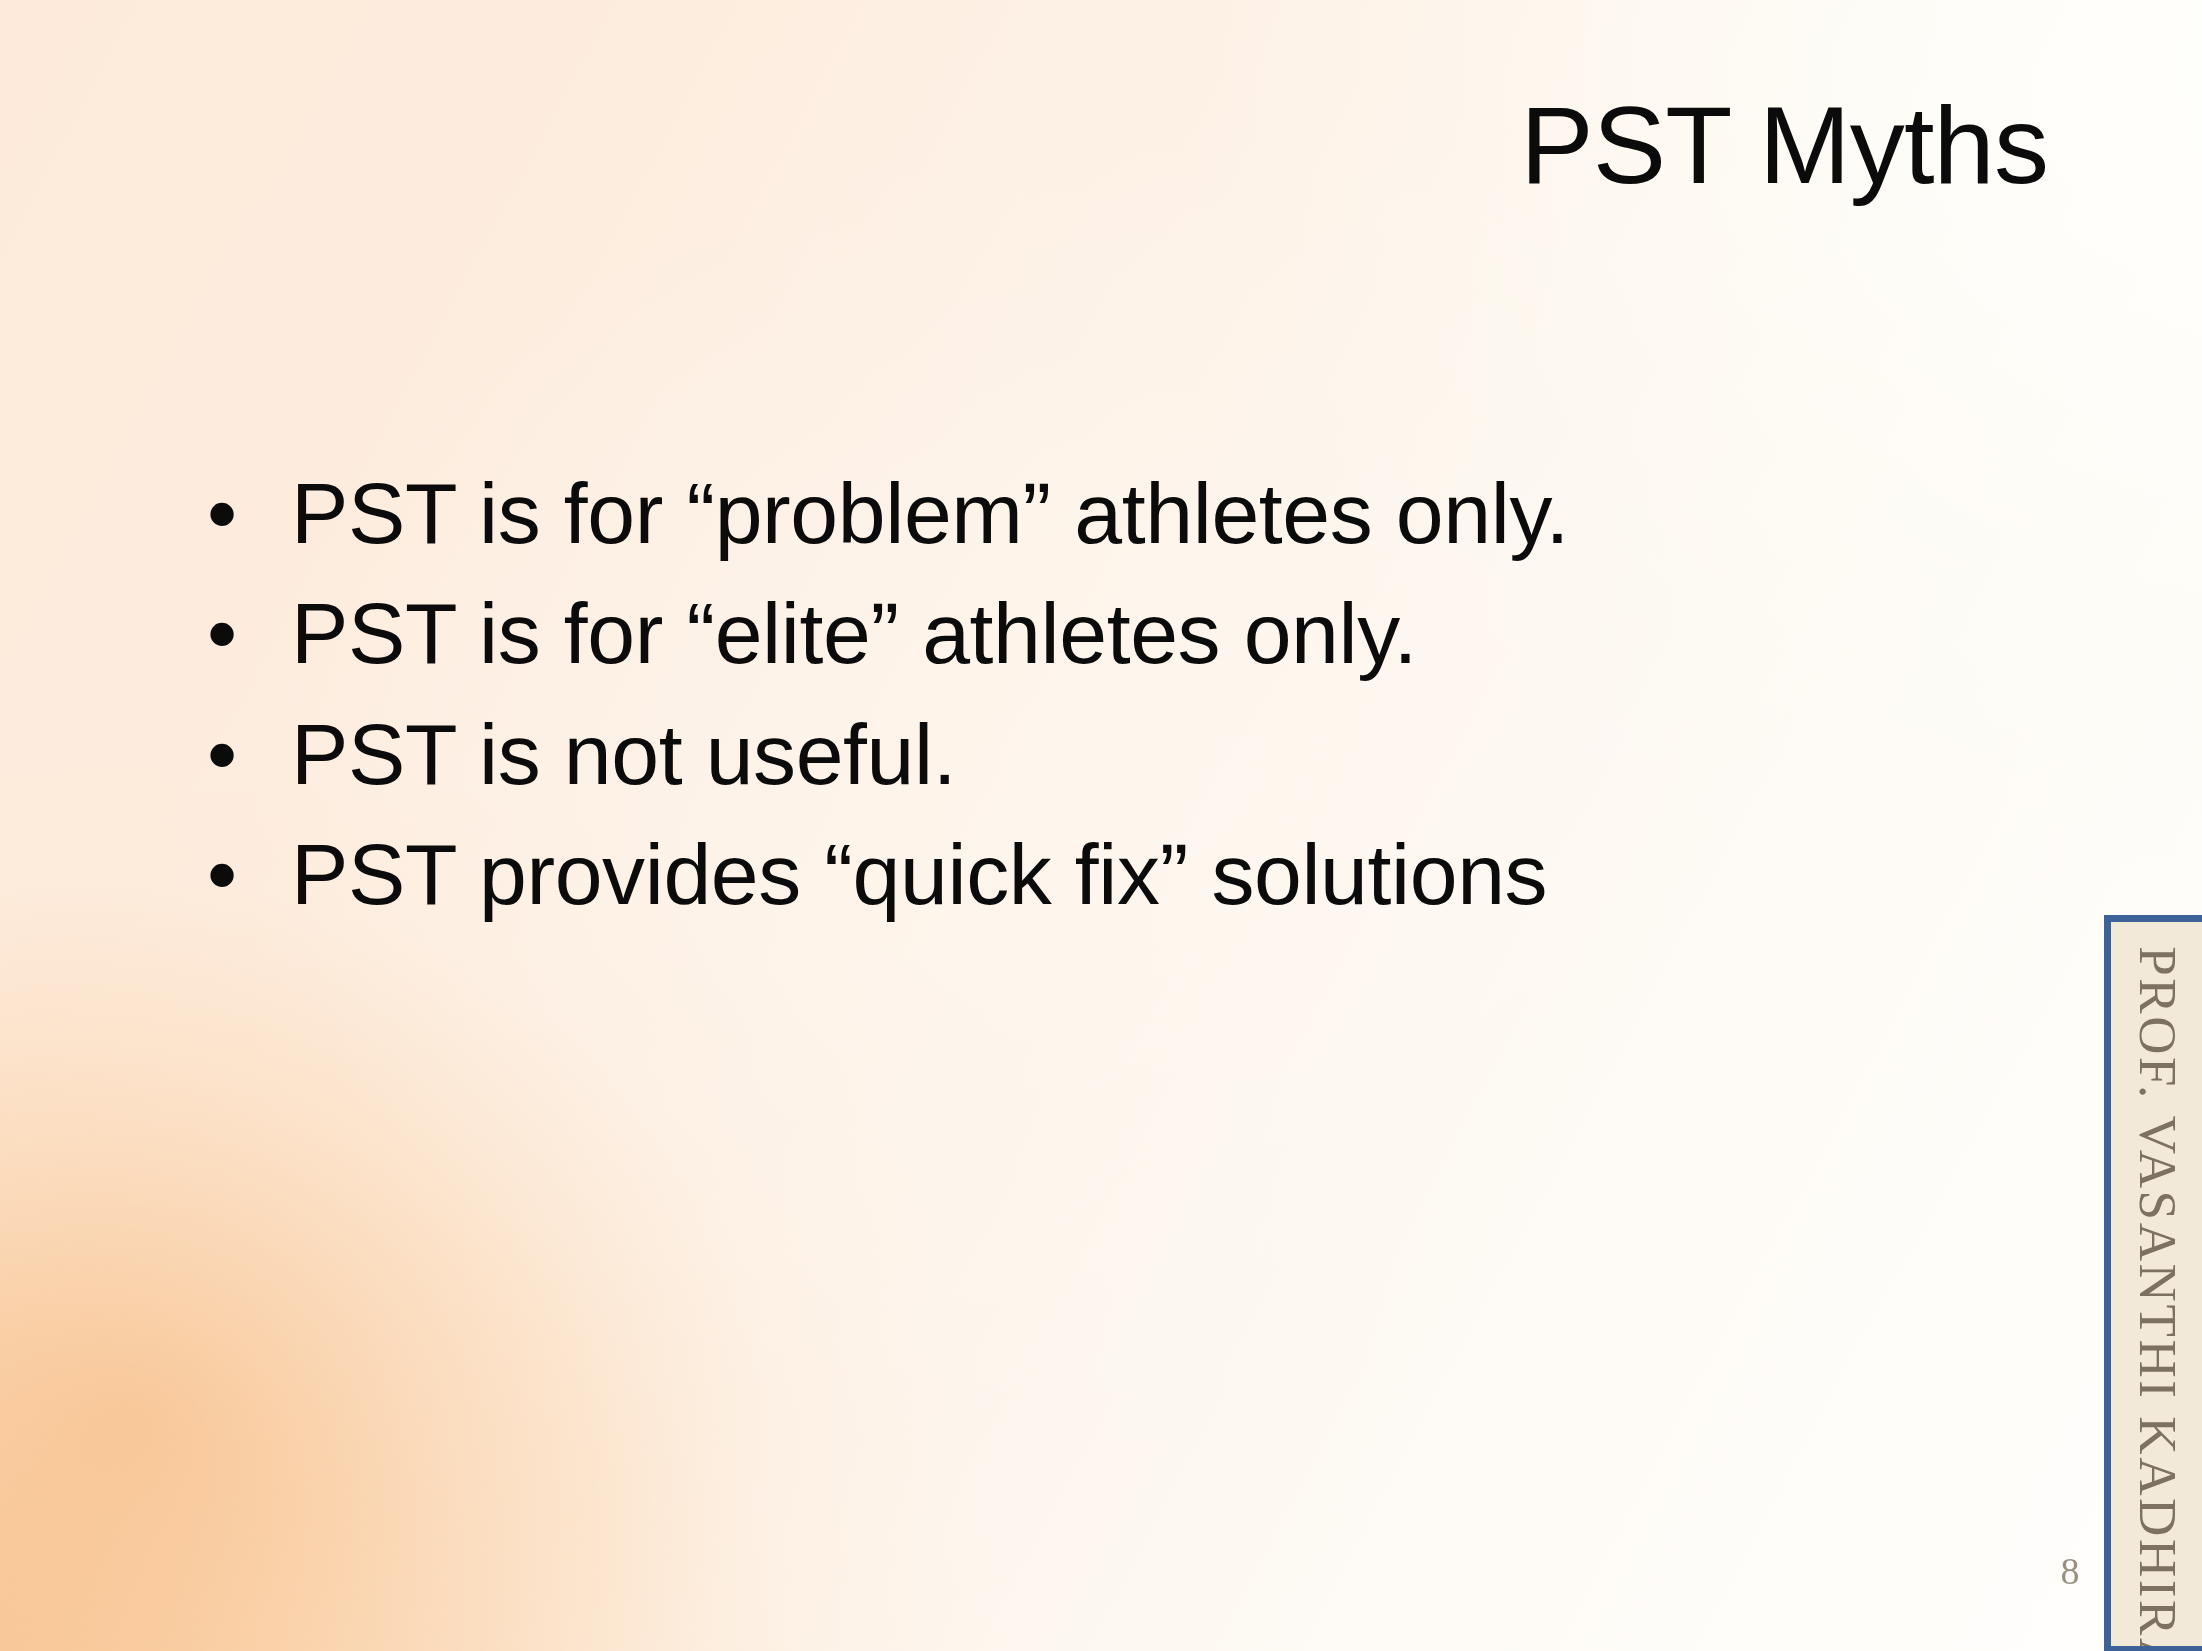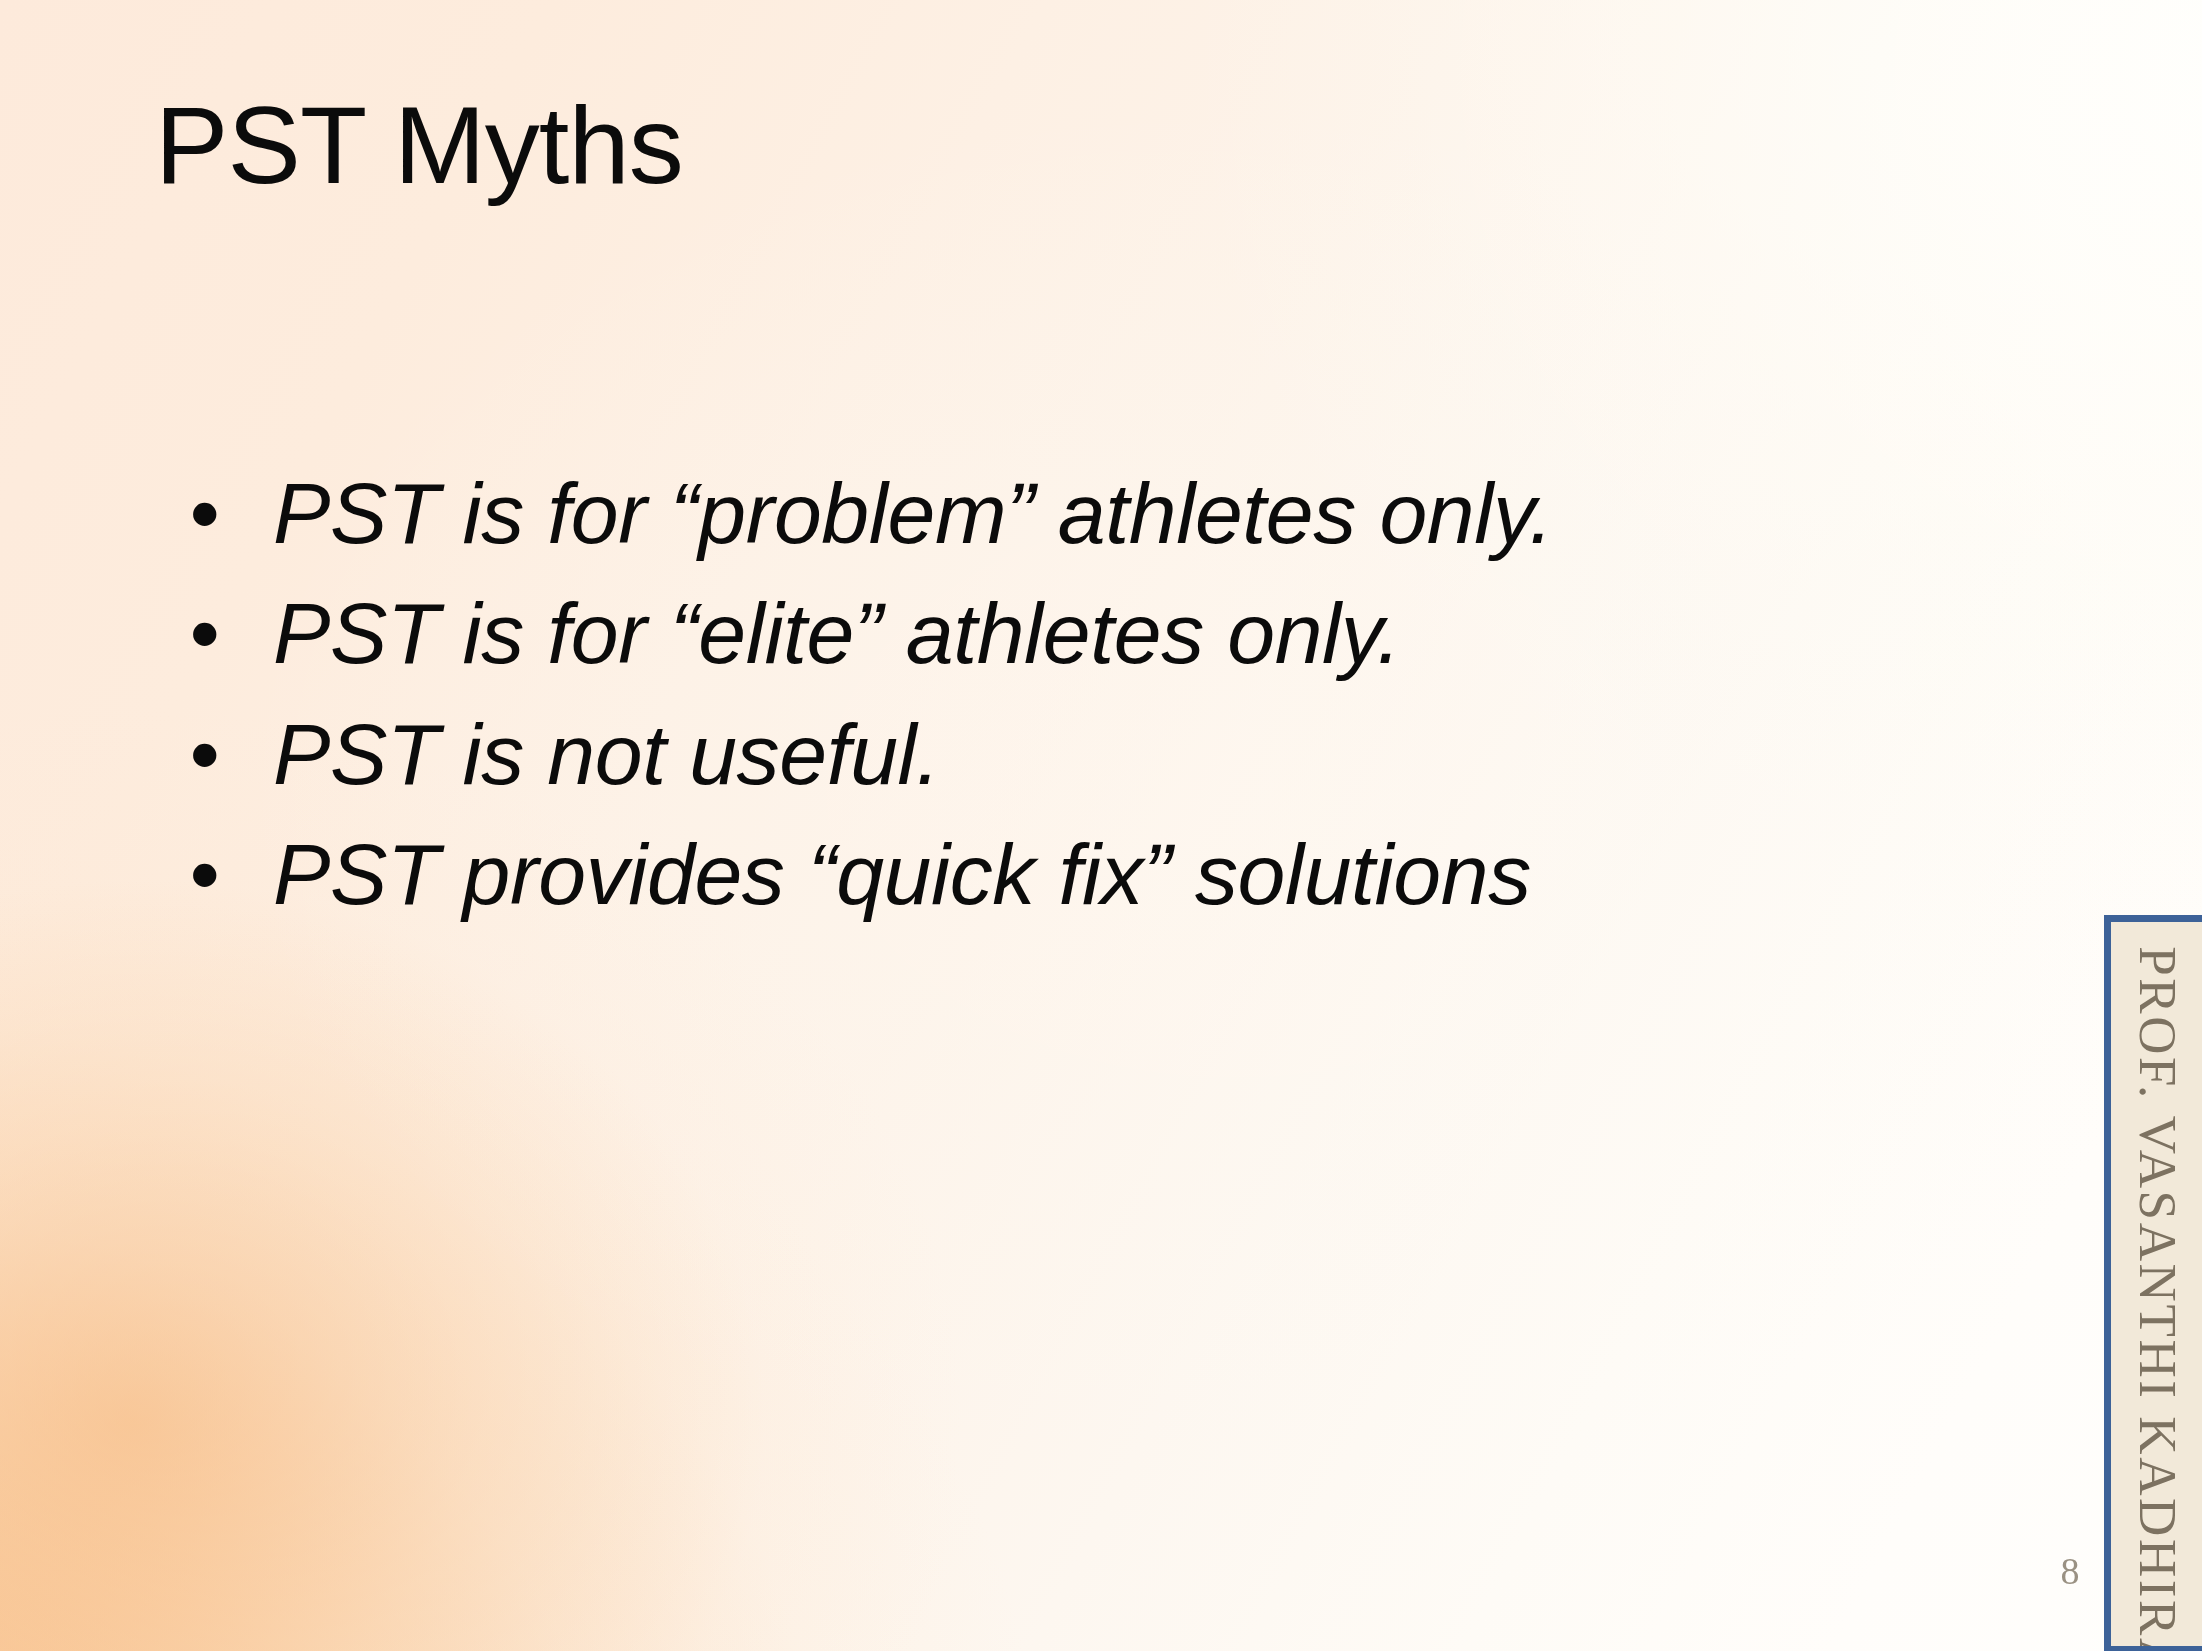--- a/index.html
+++ b/index.html
@@ -70,37 +70,36 @@
       rgba(255,250,244,0.20) 42%,
       rgba(255,255,255,0) 78%);
   }
 
   
   #title {
     position: absolute;
     left: 155px;
     top: 83px;
     width: 1893px;
-    text-align: left;
+    text-align: right;
     font-size: 110px;
     line-height: 1.12;
     font-weight: 400;
     color: #0b0b0b;
     letter-spacing: -0.9px;
     white-space: nowrap;
   }
 
   
   #body-list {
     position: absolute;
-    left: 182px;
+    left: 200px;
     top: 461px;
     width: 1901px;
     list-style: none;
-    font-style: italic;
   }
 
   #body-list li {
     position: relative;
     padding-left: 91px;
     font-size: 86px;
     line-height: 1.22;
     color: #0b0b0b;
     margin-bottom: 15.5px;
     letter-spacing: -0.4px;

